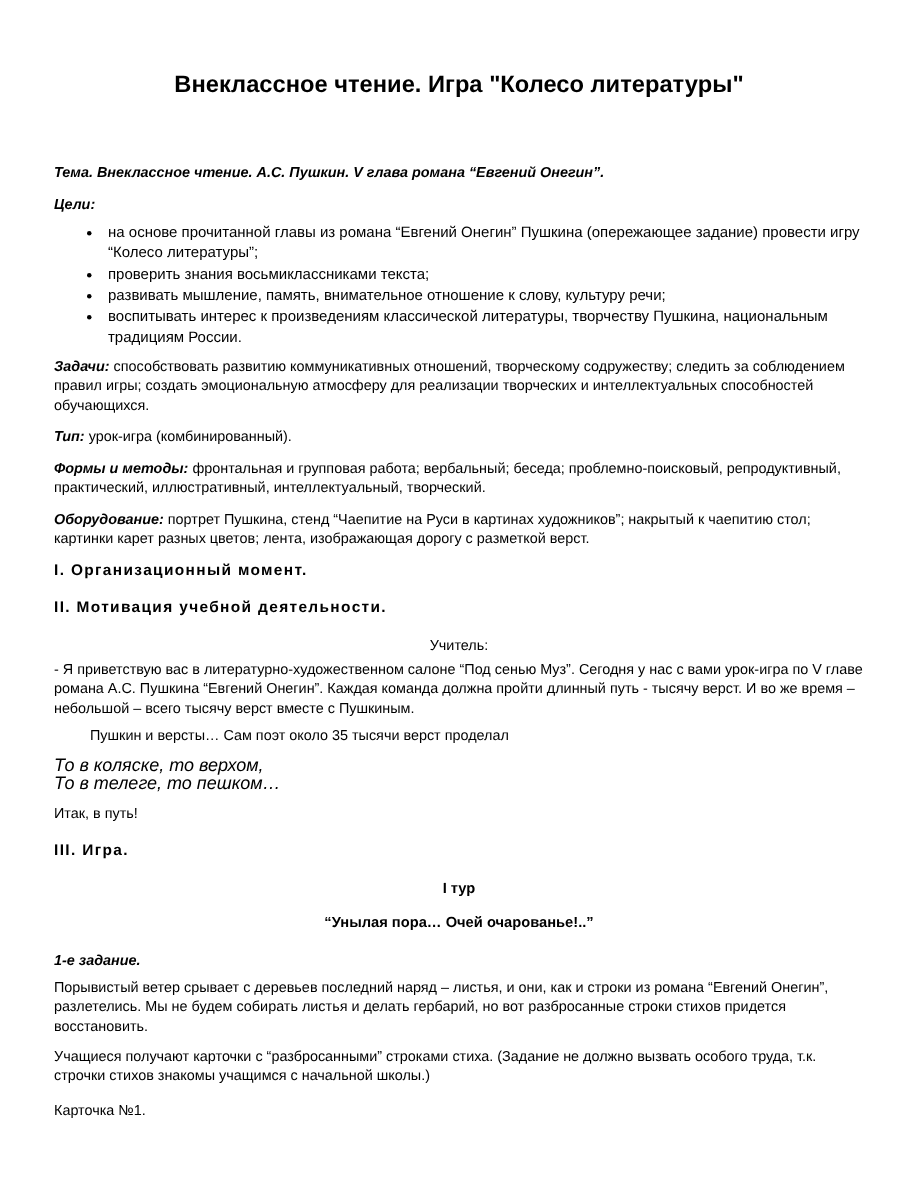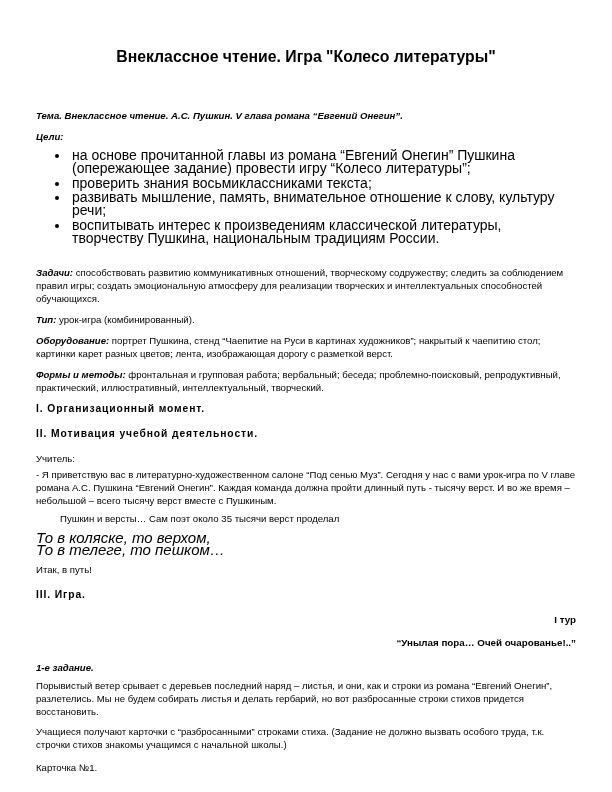--- a/index.html
+++ b/index.html
@@ -25,48 +25,48 @@
     line-height: 1.25;
   }
   .para {
     margin: 0 0 8px 0;
     font-size: 9.6px;
     line-height: 13px;
   }
   .bi { font-weight: bold; font-style: italic; }
   .goals-label { margin-bottom: 6px; }
   ul.goals {
-    margin: 0 0 20px 0;
+    margin: 0 0 6px 0;
     padding: 0 0 0 34px;
     list-style: disc;
-    font-size: 14px;
+    font-size: 10px;
     line-height: 13.4px;
   }
   ul.goals li { margin: 0 0 1px 0; padding-left: 2px; }
   .heading {
     margin: 0 0 12px 0;
     font-size: 10.3px;
     line-height: 13px;
     font-weight: 700;
     letter-spacing: 0.9px;
   }
   .h1-gap { margin-top: 4px; }
-  .teacher { margin-bottom: 3px; }
+  .teacher { margin-bottom: 3px; text-align: center; }
   .speech { margin-bottom: 5px; }
   .versts { margin-bottom: 7px; padding-left: 24px; }
   .poem {
     margin: 0 0 7px 0;
-    font-size: 15px;
+    font-size: 12px;
     line-height: 12.2px;
     font-style: italic;
   }
   .letsgo { margin-bottom: 12px; }
   .center-bold {
     margin: 0 0 10px 0;
-    text-align: right;
+    text-align: center;
     font-size: 9.8px;
     line-height: 13px;
     font-weight: bold;
   }
   .epigraph { margin-bottom: 12px; }
   .task-label { margin-bottom: 5px; }
   .task-intro { margin-bottom: 7px; }
   .task-note { margin-bottom: 10px; }
   .card { margin-bottom: 0; }
 </style>
@@ -85,23 +85,23 @@
     <li><span>на основе прочитанной главы из романа “Евгений Онегин” Пушкина (опережающее задание) провести игру “Колесо литературы”;</span></li>
     <li><span>проверить знания восьмиклассниками текста;</span></li>
     <li><span>развивать мышление, память, внимательное отношение к слову, культуру речи;</span></li>
     <li><span>воспитывать интерес к произведениям классической литературы, творчеству Пушкина, национальным традициям России.</span></li>
   </ul>
 
   <p class="para"><span class="bi">Задачи:</span><span> способствовать развитию коммуникативных отношений, творческому содружеству; следить за соблюдением правил игры; создать эмоциональную атмосферу для реализации творческих и интеллектуальных способностей обучающихся.</span></p>
 
   <p class="para"><span class="bi">Тип:</span><span> урок-игра (комбинированный).</span></p>
 
+  <p class="para"><span class="bi">Формы и методы:</span><span> фронтальная и групповая работа; вербальный; беседа; проблемно-поисковый, репродуктивный, практический, иллюстративный, интеллектуальный, творческий.</span></p>
+
   <p class="para"><span class="bi">Оборудование:</span><span> портрет Пушкина, стенд “Чаепитие на Руси в картинах художников”; накрытый к чаепитию стол; картинки карет разных цветов; лента, изображающая дорогу с разметкой верст.</span></p>
-
-  <p class="para"><span class="bi">Формы и методы:</span><span> фронтальная и групповая работа; вербальный; беседа; проблемно-поисковый, репродуктивный, практический, иллюстративный, интеллектуальный, творческий.</span></p>
 
   <h2 class="heading h1-gap">I. Организационный момент.</h2>
 
   <h2 class="heading">II. Мотивация учебной деятельности.</h2>
 
   <p class="para teacher">Учитель:</p>
 
   <p class="para speech">- Я приветствую вас в литературно-художественном салоне “Под сенью Муз”. Сегодня у нас с вами урок-игра по V главе романа А.С. Пушкина “Евгений Онегин”. Каждая команда должна пройти длинный путь - тысячу верст. И во же время – небольшой – всего тысячу верст вместе с Пушкиным.</p>
 
   <p class="para versts">Пушкин и версты… Сам поэт около 35 тысячи верст проделал</p>

